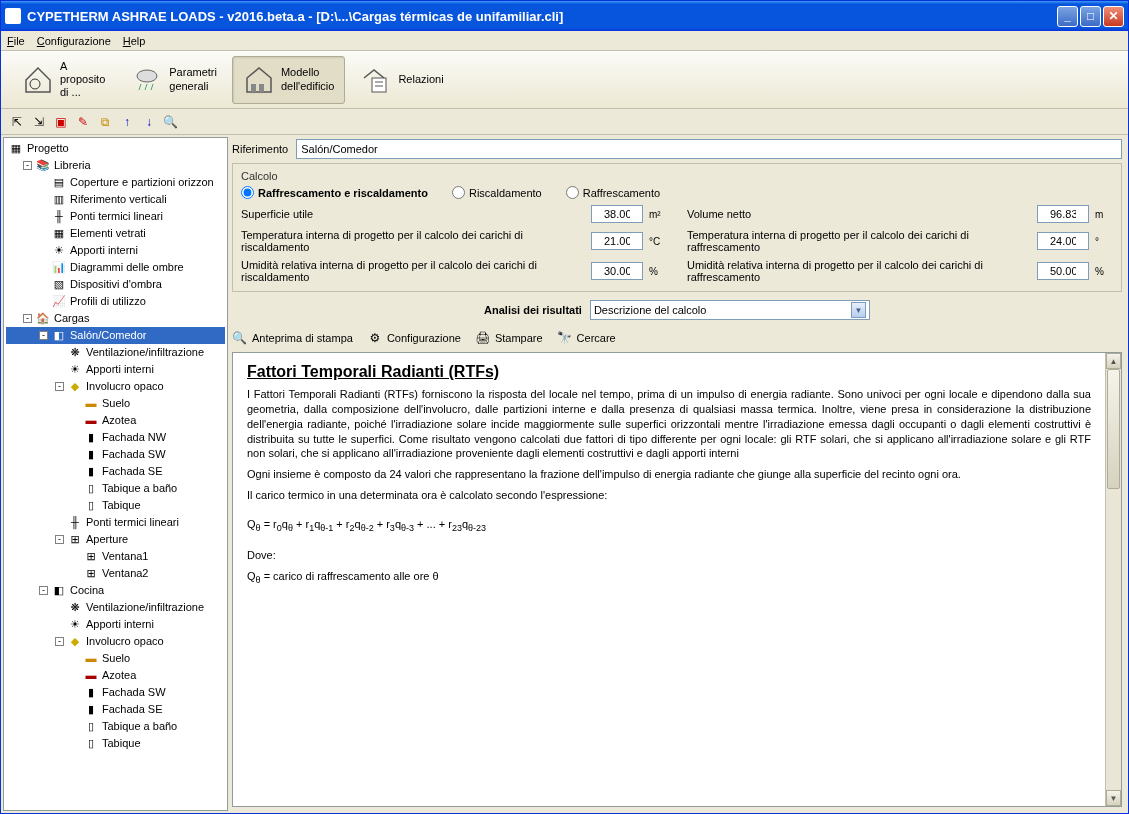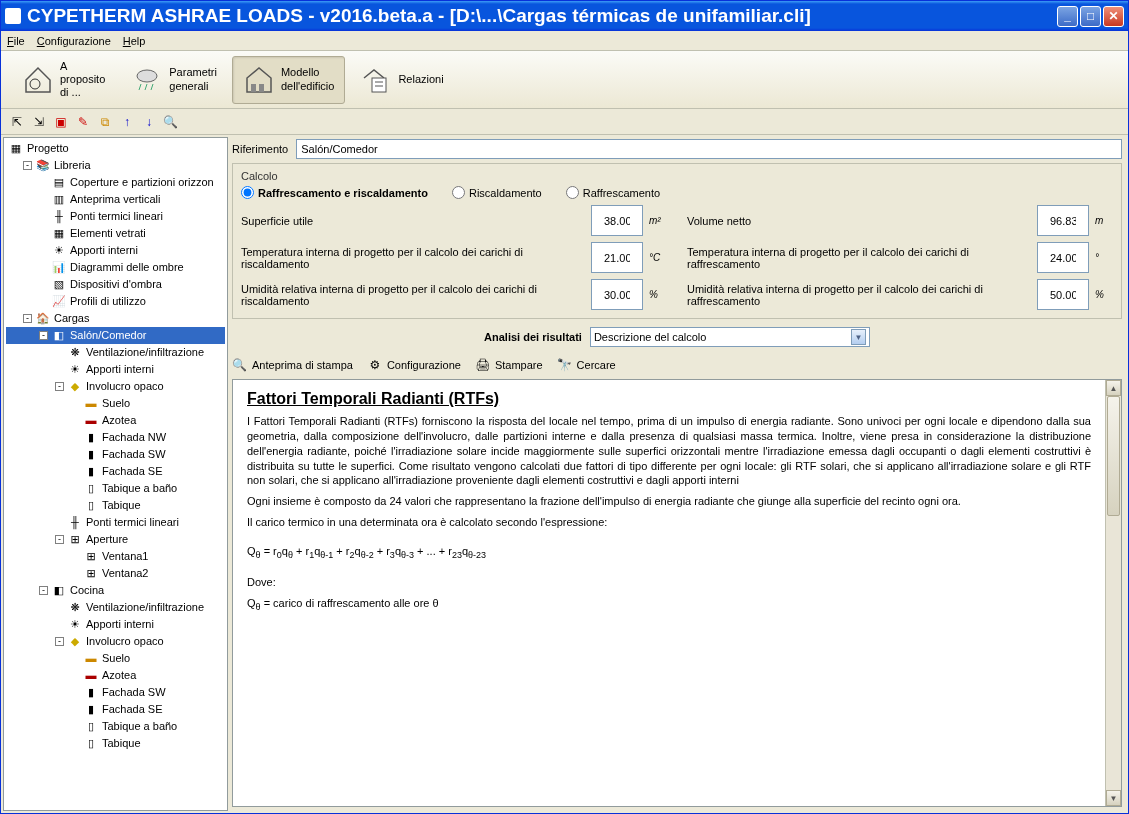--- a/index.html
+++ b/index.html
@@ -1,20 +1,20 @@
 <!DOCTYPE html>
 <html><head>
 <meta charset="utf-8">
 <style>
 * { box-sizing: border-box; margin: 0; padding: 0; font-family: Tahoma, Arial, sans-serif; font-size: 11px; }
 body { background: #ece9d8; overflow: hidden; }
 .window { width: 1129px; height: 814px; border: 1px solid #0831d9; background: #ece9d8; display: flex; flex-direction: column; }
 .titlebar { height: 30px; background: linear-gradient(to bottom, #3c9cf7 0%, #0855dd 10%, #0855dd 90%, #0831d9 100%); display: flex; align-items: center; padding: 0 4px; color: #fff; font-weight: bold; }
 .titlebar-icon { width: 16px; height: 16px; margin-right: 6px; background: #fff; border-radius: 2px; display:inline-block; }
-.titlebar-text { flex: 1; font-size: 19px; }
+.titlebar-text { flex: 1; font-size: 13px; }
 .win-controls { display: flex; gap: 2px; }
 .win-btn { width: 21px; height: 21px; border: 1px solid #fff; border-radius: 3px; display:flex; align-items:center; justify-content:center; color:#fff; font-weight:bold; font-size:12px; }
 .win-btn.min { background: linear-gradient(#7ba4e3,#3c6bc7); }
 .win-btn.max { background: linear-gradient(#7ba4e3,#3c6bc7); }
 .win-btn.close { background: linear-gradient(#f08f78,#c83821); }
 .menubar { height: 20px; background: #ece9d8; border-bottom: 1px solid #c0c0b0; display:flex; align-items:center; padding: 0 6px; gap: 12px; }
 .menubar span { cursor: default; }
 .menubar u { text-decoration: underline; }
 .ribbon { height: 58px; background: linear-gradient(to bottom, #fbfbf7, #ece8d4); border-bottom: 1px solid #c0c0b0; display:flex; align-items:center; padding: 4px 10px; gap: 4px; }
 .ribbon-btn { display:flex; align-items:center; gap: 6px; padding: 4px 10px; border: 1px solid transparent; border-radius: 3px; height: 48px; }
@@ -37,22 +37,22 @@
 .fieldset { border: 1px solid #c0c0b0; padding: 6px 8px 8px; background: #ece9d8; }
 .fieldset-title { font-size: 11px; color: #333; margin-bottom: 4px; }
 .radio-row { display:flex; gap: 24px; align-items:center; margin-bottom: 6px; }
 .radio-opt { display:flex; align-items:center; gap: 4px; }
 .radio-opt input { margin:0; }
 .radio-opt.sel label { font-weight: bold; }
 .grid2 { display:flex; gap: 20px; }
 .col { flex:1; display:flex; flex-direction:column; gap: 6px; }
 .field-row { display:flex; align-items:center; justify-content:space-between; gap: 6px; }
 .field-row label { flex:1; }
-.num-input { width: 52px; height: 31px; border: 1px solid #7f9db9; background:#fff; text-align:right; padding: 1px 12px; }
-.unit { width: 18px; font-size: 10px; font-style: italic; }
+.num-input { width: 52px; height: 18px; border: 1px solid #7f9db9; background:#fff; text-align:right; padding: 1px 12px; }
+.unit { width: 18px; font-size: 10px; }
 .analysis-row { display:flex; align-items:center; justify-content:center; gap: 8px; margin: 4px 0; }
 .select { width: 280px; height: 20px; border: 1px solid #7f9db9; background:#fff; padding: 1px 3px; display:flex; align-items:center; justify-content:space-between; }
 .select-arrow { width:15px; height:16px; background:linear-gradient(#e7f0fb,#b4cef0); border:1px solid #7f9db9; display:flex; align-items:center; justify-content:center; font-size:8px; color:#4d6185;}
 .action-row { display:flex; align-items:center; gap: 14px; padding: 2px 0; }
 .action-btn { display:flex; align-items:center; gap: 4px; cursor:default; }
 .doc-wrap { flex:1; display:flex; border: 1px solid #919b9c; background:#fff; overflow:hidden; }
 .doc { flex:1; padding: 10px 14px; overflow:auto; font-family: Verdana, Arial, sans-serif; font-size: 12px; color:#000; text-align: justify; }
 .doc h2 { font-size: 16px; font-weight:bold; text-decoration: underline; margin-bottom: 6px; }
 .doc p { margin: 6px 0; line-height: 1.35; }
 .scrollbar-v { width: 16px; background: #e9e5d7; border-left:1px solid #c0c0b0; position:relative; }
@@ -151,21 +151,21 @@
             <span>Libreria</span>
           </div>
         <div class="tree-item">
             <span class="tree-indent" style="width:40px"></span>
             <span class="tree-icon">▤</span>
             <span>Coperture e partizioni orizzon</span>
           </div>
         <div class="tree-item">
             <span class="tree-indent" style="width:40px"></span>
             <span class="tree-icon">▥</span>
-            <span>Anteprima verticali</span>
+            <span>Riferimento verticali</span>
           </div>
         <div class="tree-item">
             <span class="tree-indent" style="width:40px"></span>
             <span class="tree-icon">╫</span>
             <span>Ponti termici lineari</span>
           </div>
         <div class="tree-item">
             <span class="tree-indent" style="width:40px"></span>
             <span class="tree-icon">▦</span>
             <span>Elementi vetrati</span>

